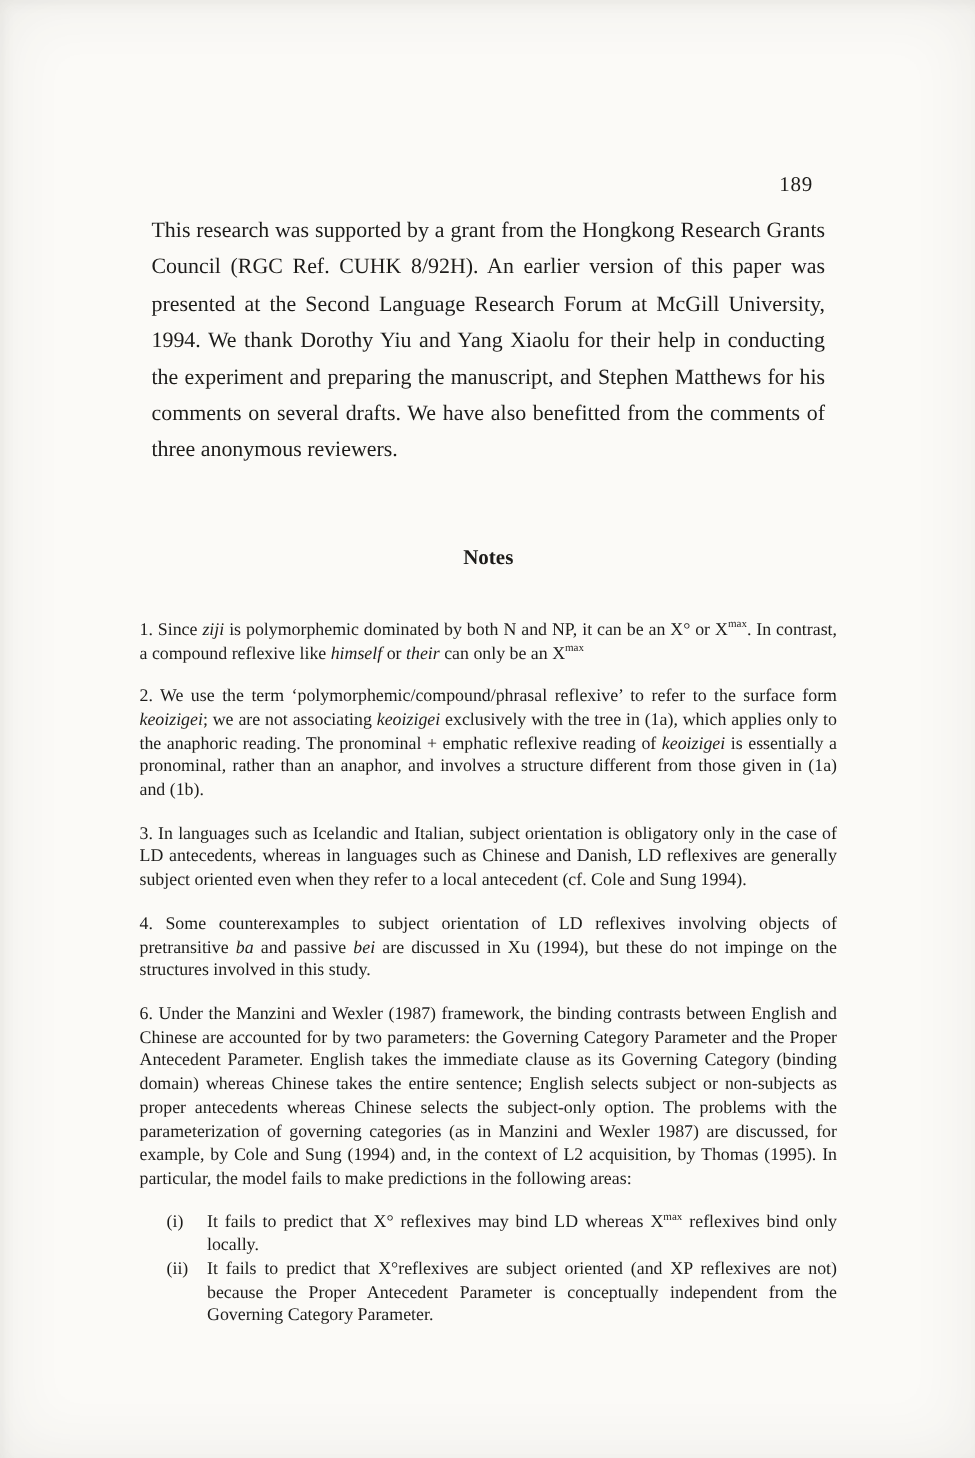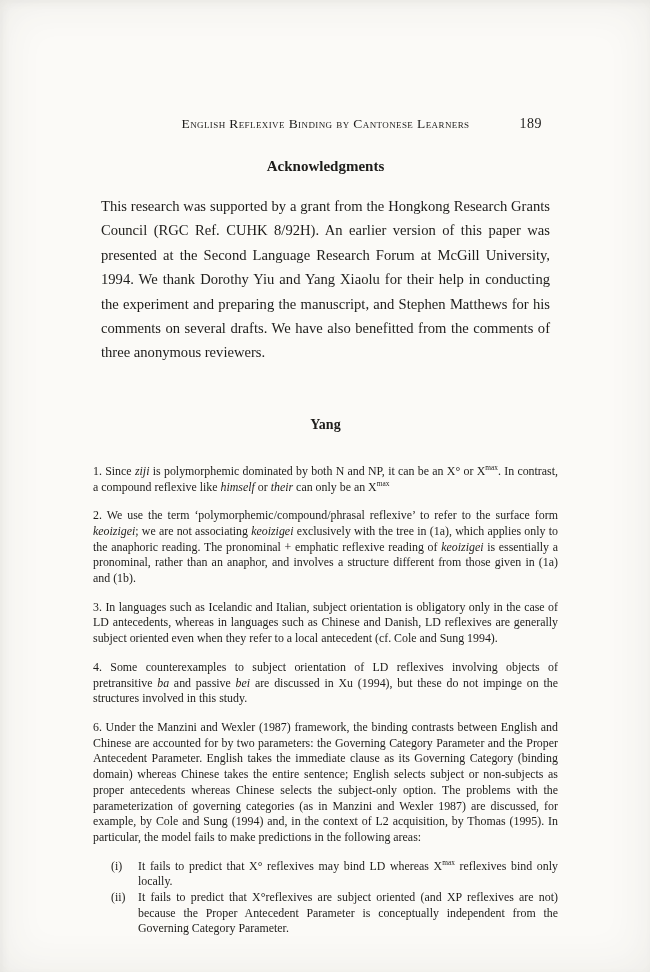--- a/index.html
+++ b/index.html
@@ -88,29 +88,27 @@
     text-align: justify;
   }
 </style>
 </head>
 <body>
 
 <div class="page">
   <div class="content">
 
     <div class="running-header">
-      <span class="running-title">English Reflexive Binding by Cantonese Learners</span>
       <span class="page-number">189</span>
     </div>
 
-    <div class="ack-title">Acknowledgments</div>
 
     <p class="ack-body">This research was supported by a grant from the Hongkong Research Grants Council (RGC Ref. CUHK 8/92H). An earlier version of this paper was presented at the Second Language Research Forum at McGill University, 1994. We thank Dorothy Yiu and Yang Xiaolu for their help in conducting the experiment and preparing the manuscript, and Stephen Matthews for his comments on several drafts. We have also benefitted from the comments of three anonymous reviewers.</p>
 
-    <div class="notes-title">Yang</div>
+    <div class="notes-title">Notes</div>
 
     <p class="note"><span>1. Since </span><i>ziji</i><span> is polymorphemic dominated by both N and NP, it can be an X° or X</span><sup>max</sup><span>. In contrast, a compound reflexive like </span><i>himself</i><span> or </span><i>their</i><span> can only be an X</span><sup>max</sup></p>
     <p class="note"><span>2. We use the term ‘polymorphemic/compound/phrasal reflexive’ to refer to the surface form </span><i>keoizigei</i><span>; we are not associating </span><i>keoizigei</i><span> exclusively with the tree in (1a), which applies only to the anaphoric reading. The pronominal + emphatic reflexive reading of </span><i>keoizigei</i><span> is essentially a pronominal, rather than an anaphor, and involves a structure different from those given in (1a) and (1b).</span></p>
     <p class="note"><span>3. In languages such as Icelandic and Italian, subject orientation is obligatory only in the case of LD antecedents, whereas in languages such as Chinese and Danish, LD reflexives are generally subject oriented even when they refer to a local antecedent (cf. Cole and Sung 1994).</span></p>
     <p class="note"><span>4. Some counterexamples to subject orientation of LD reflexives involving objects of pretransitive </span><i>ba</i><span> and passive </span><i>bei</i><span> are discussed in Xu (1994), but these do not impinge on the structures involved in this study.</span></p>
     <p class="note"><span>6. Under the Manzini and Wexler (1987) framework, the binding contrasts between English and Chinese are accounted for by two parameters: the Governing Category Parameter and the Proper Antecedent Parameter. English takes the immediate clause as its Governing Category (binding domain) whereas Chinese takes the entire sentence; English selects subject or non-subjects as proper antecedents whereas Chinese selects the subject-only option. The problems with the parameterization of governing categories (as in Manzini and Wexler 1987) are discussed, for example, by Cole and Sung (1994) and, in the context of L2 acquisition, by Thomas (1995). In particular, the model fails to make predictions in the following areas:</span></p>
 
     <div class="note-list">
       <div class="note-list-item">
         <span class="note-list-label">(i)</span>

